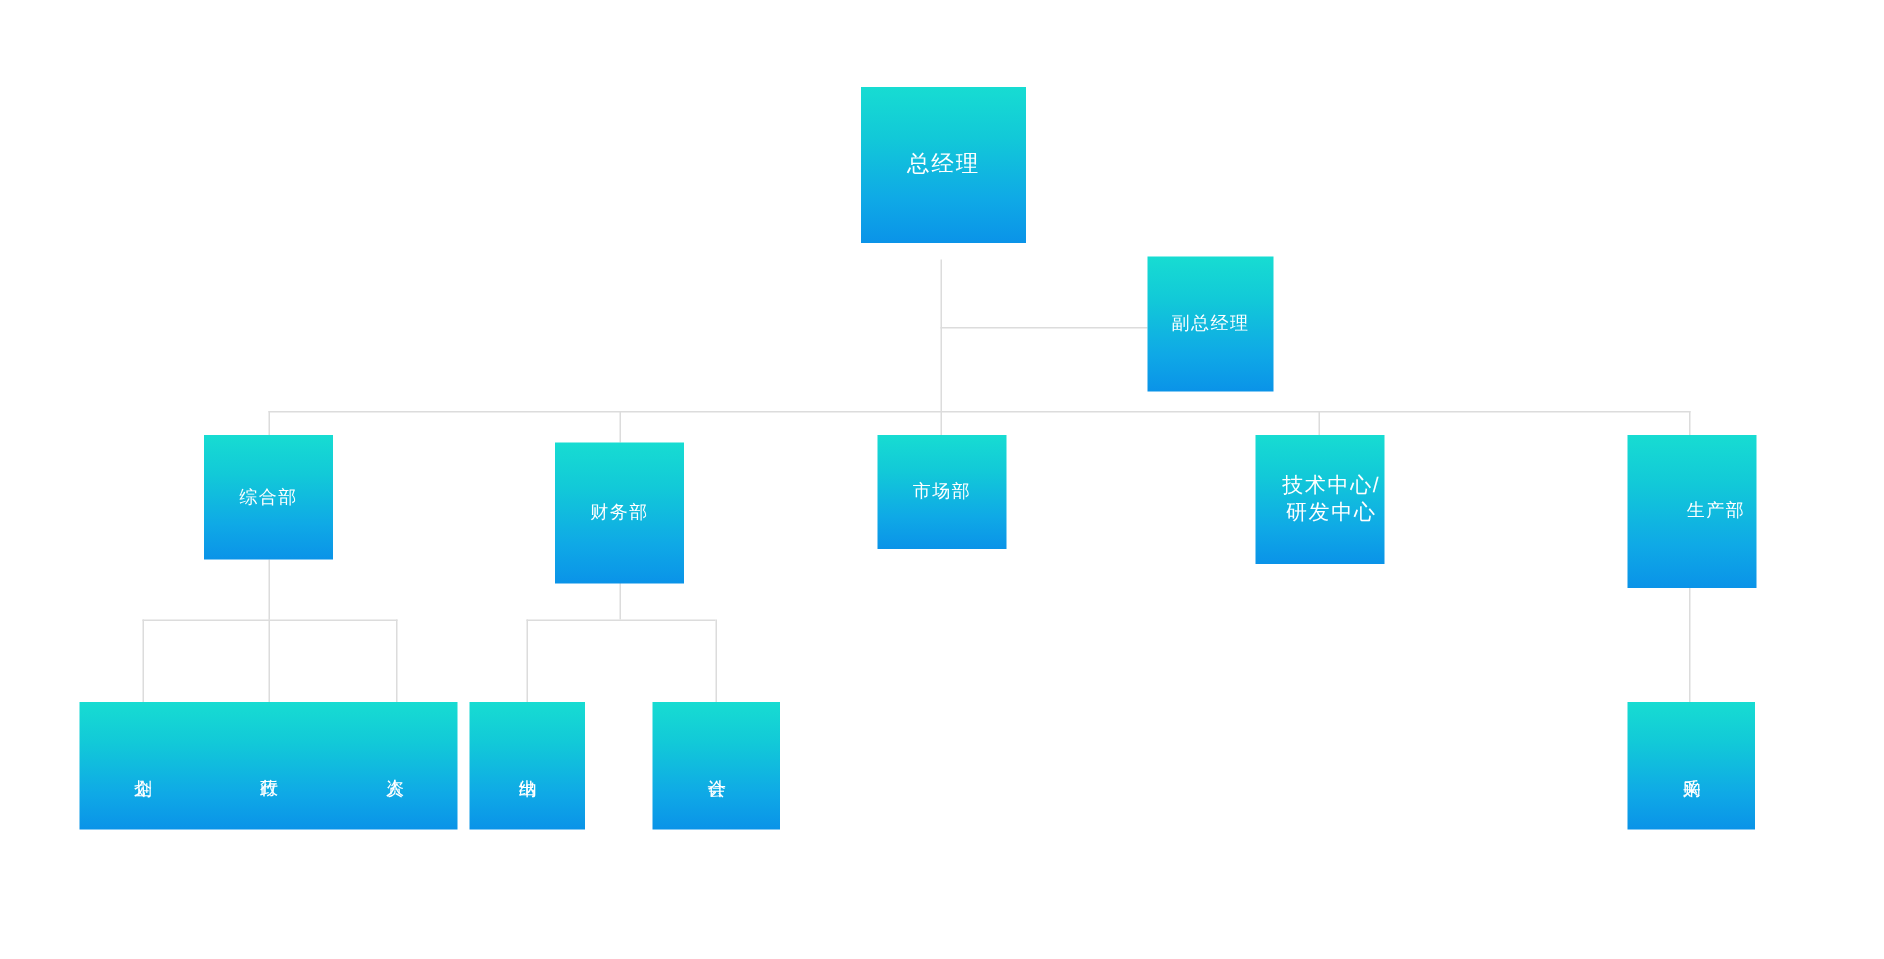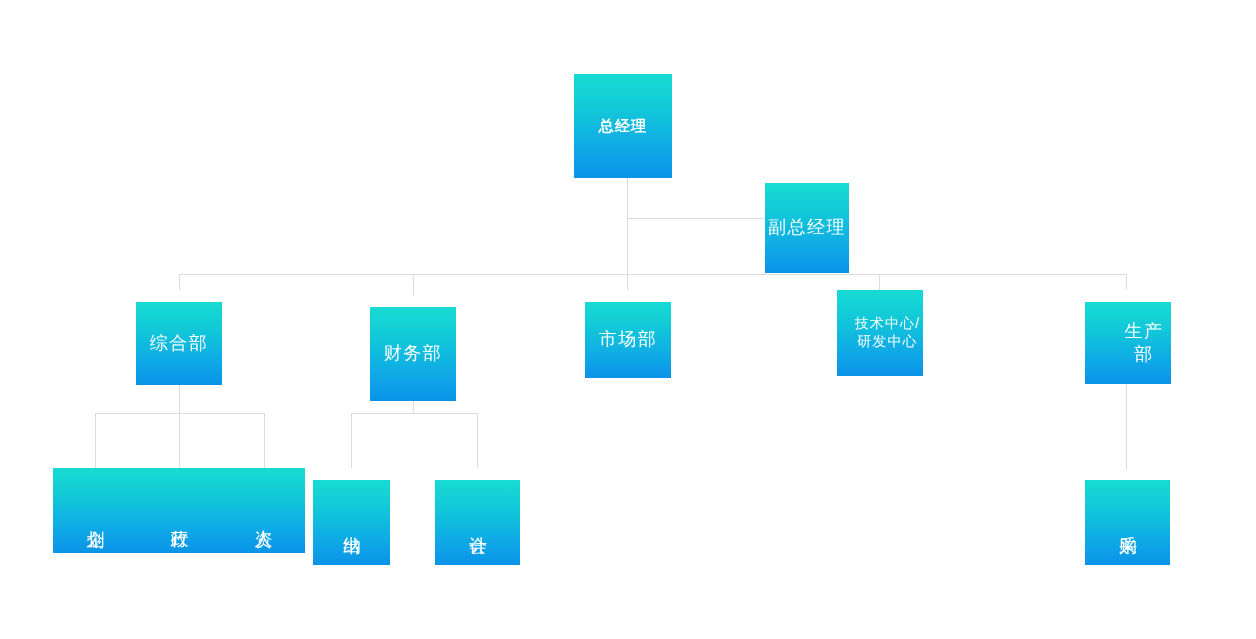--- a/index.html
+++ b/index.html
@@ -65,21 +65,21 @@
     color: #ffffff;
     background: transparent;
   }
   .group-block .cell .label {
     writing-mode: vertical-rl;
     text-orientation: upright;
     letter-spacing: 0.02em;
     line-height: 1.05;
   }
   .t-18 { font-size: 15px; }
-  .t-16 { font-size: 18px; margin-top: 12px; }
+  .t-16 { font-size: 12px; }
   .t-15 { font-size: 14px; }
 </style>
 </head>
 <body>
 
 <div id="canvas">
 
   <div class="line v" style="left:627px; top:173px; height:101px;"></div>
 
   <div class="line h" style="left:627px; top:218px; width:138px;"></div>
@@ -98,21 +98,21 @@
   <div class="line v" style="left:179px; top:413px; height:55px;"></div>
   <div class="line v" style="left:264px; top:413px; height:55px;"></div>
 
   <div class="line v" style="left:413px; top:381px; height:32px;"></div>
   <div class="line h" style="left:351px; top:413px; width:126px;"></div>
   <div class="line v" style="left:351px; top:413px; height:55px;"></div>
   <div class="line v" style="left:477px; top:413px; height:55px;"></div>
 
   <div class="line v" style="left:1126px; top:375px; height:95px;"></div>
 
-  <div class="node t-18" style="left:574px; top:74px; width:98px; height:104px;font-weight:bold;">
+  <div class="node t-18" style="left:574px; top:58px; width:110px; height:104px;">
     <span class="label">总经理</span>
   </div>
 
   <div class="node t-16" style="left:765px; top:171px; width:84px; height:90px;">
     <span class="label">副总经理</span>
   </div>
 
   <div class="node t-16" style="left:136px; top:290px; width:86px; height:83px;align-items:center;">
     <span class="label">综合部</span>
   </div>
@@ -123,21 +123,21 @@
 
   <div class="node t-16" style="left:585px; top:290px; width:86px; height:76px;">
     <span class="label">市场部</span>
   </div>
 
   <div class="node t-15" style="left:837px; top:290px; width:86px; height:86px;padding-left:15px;">
     <span class="label">技术中心/
 研发中心</span>
   </div>
 
-  <div class="node t-16" style="left:1085px; top:290px; width:86px; height:82px;padding-left:32px;">
+  <div class="node t-16" style="left:1085px; top:290px; width:86px; height:102px;padding-left:32px;">
     <span class="label">生产部</span>
   </div>
 
   <div class="group-block" style="left:53px; top:468px; width:252px; height:85px;">
     <div class="cell t-16">
       <span class="label">企划</span>
     </div>
     <div class="cell t-16">
       <span class="label">行政</span>
     </div>

